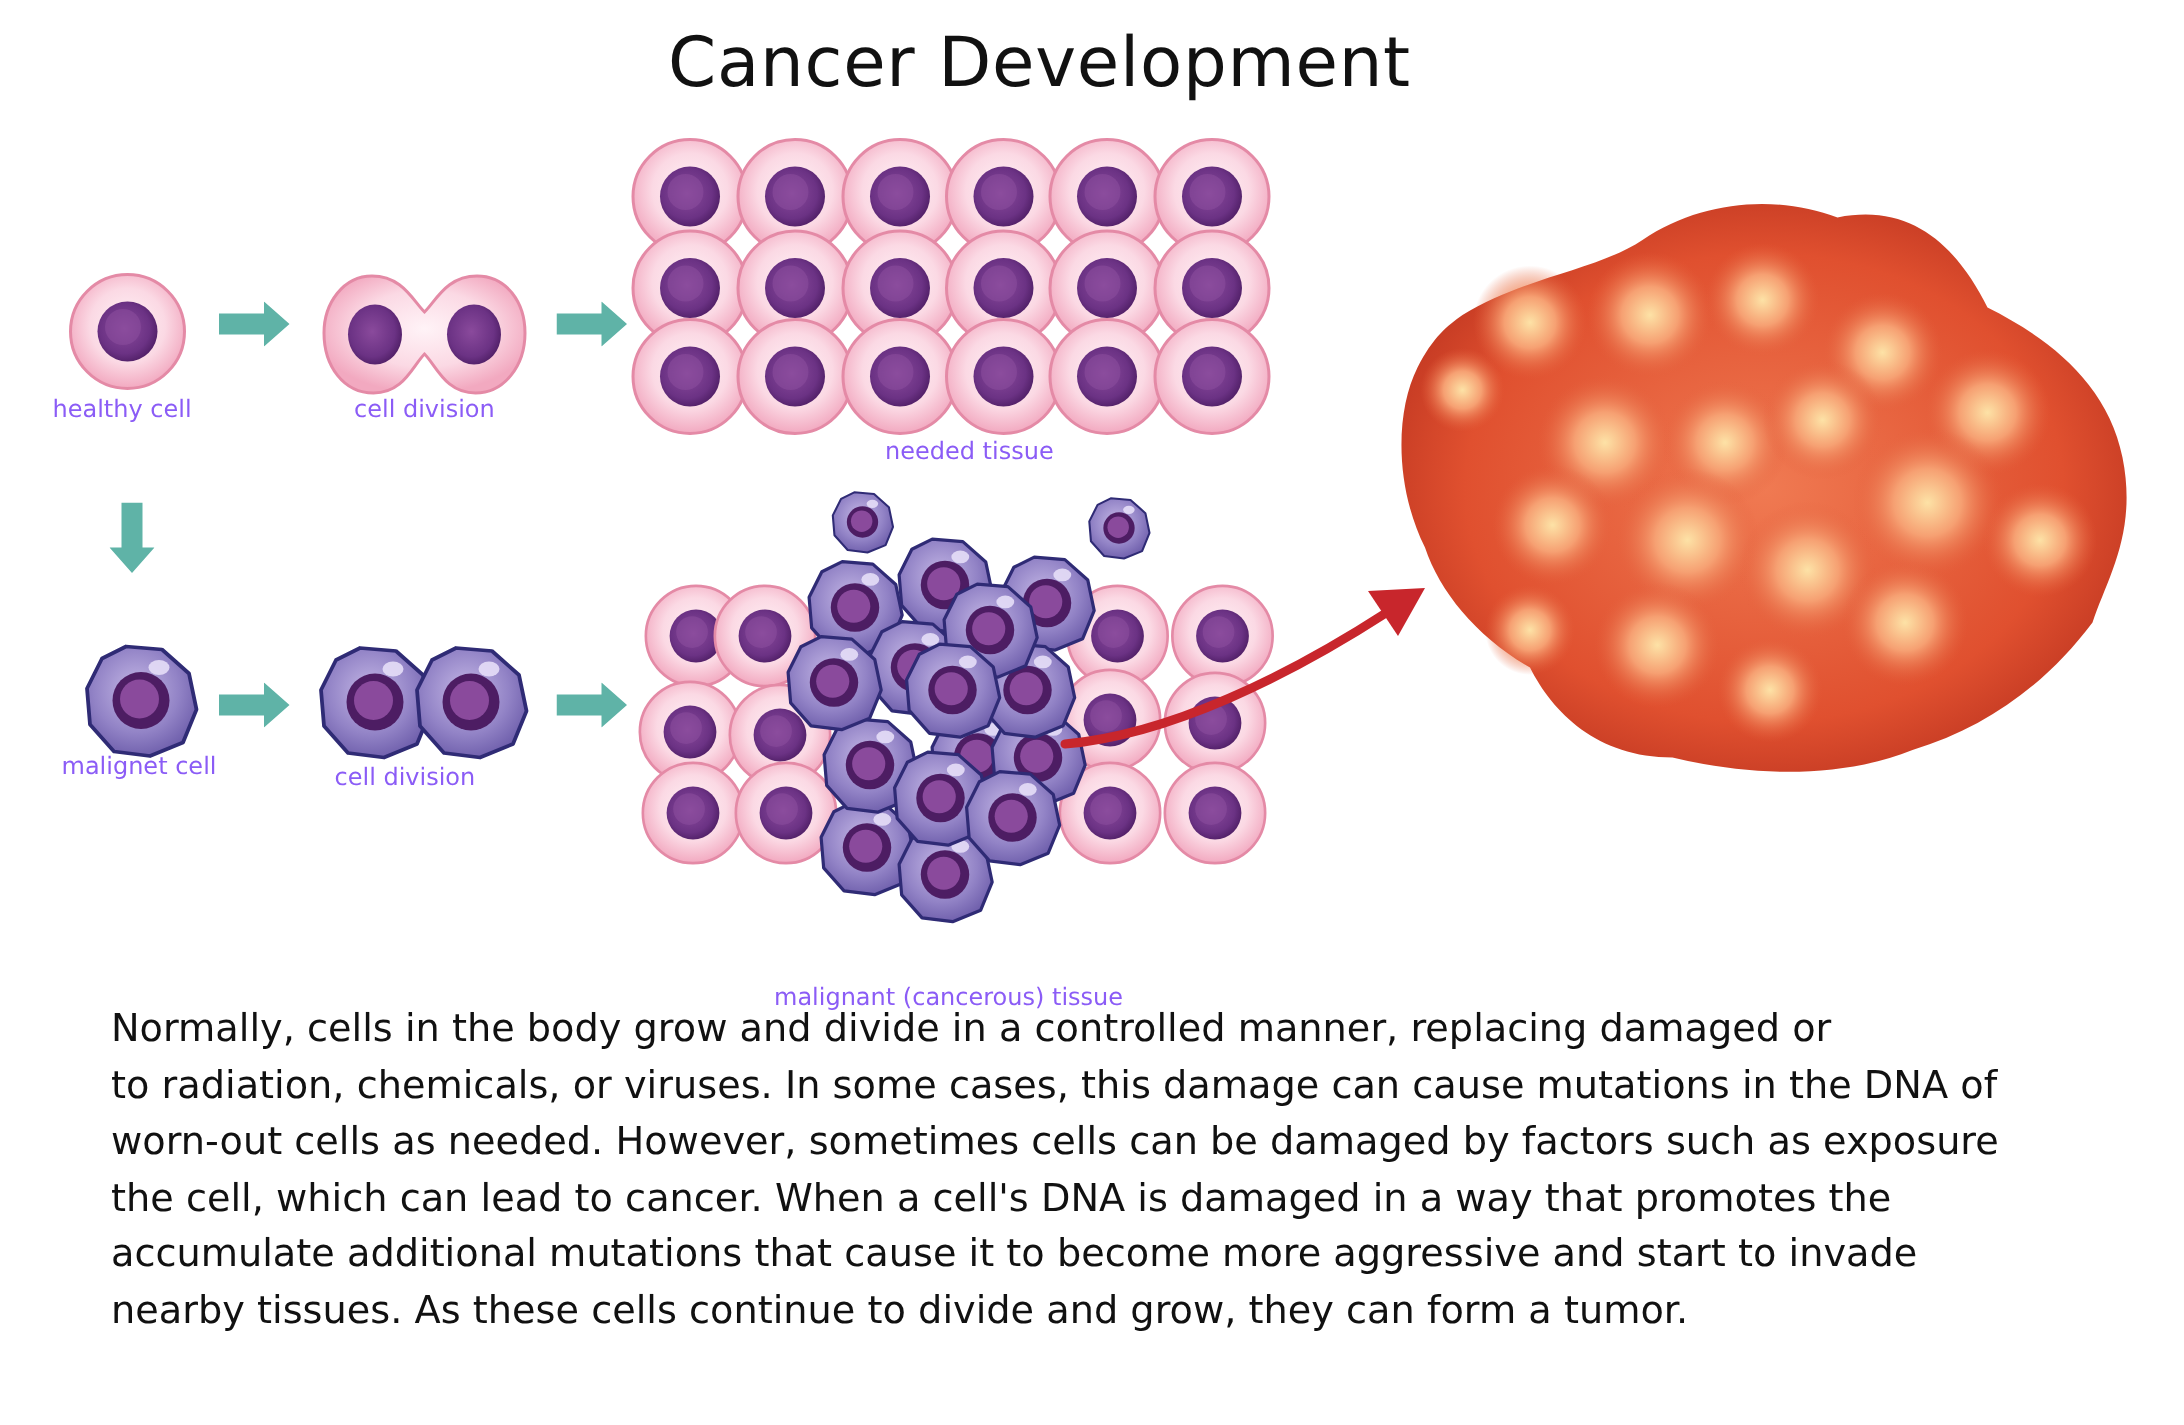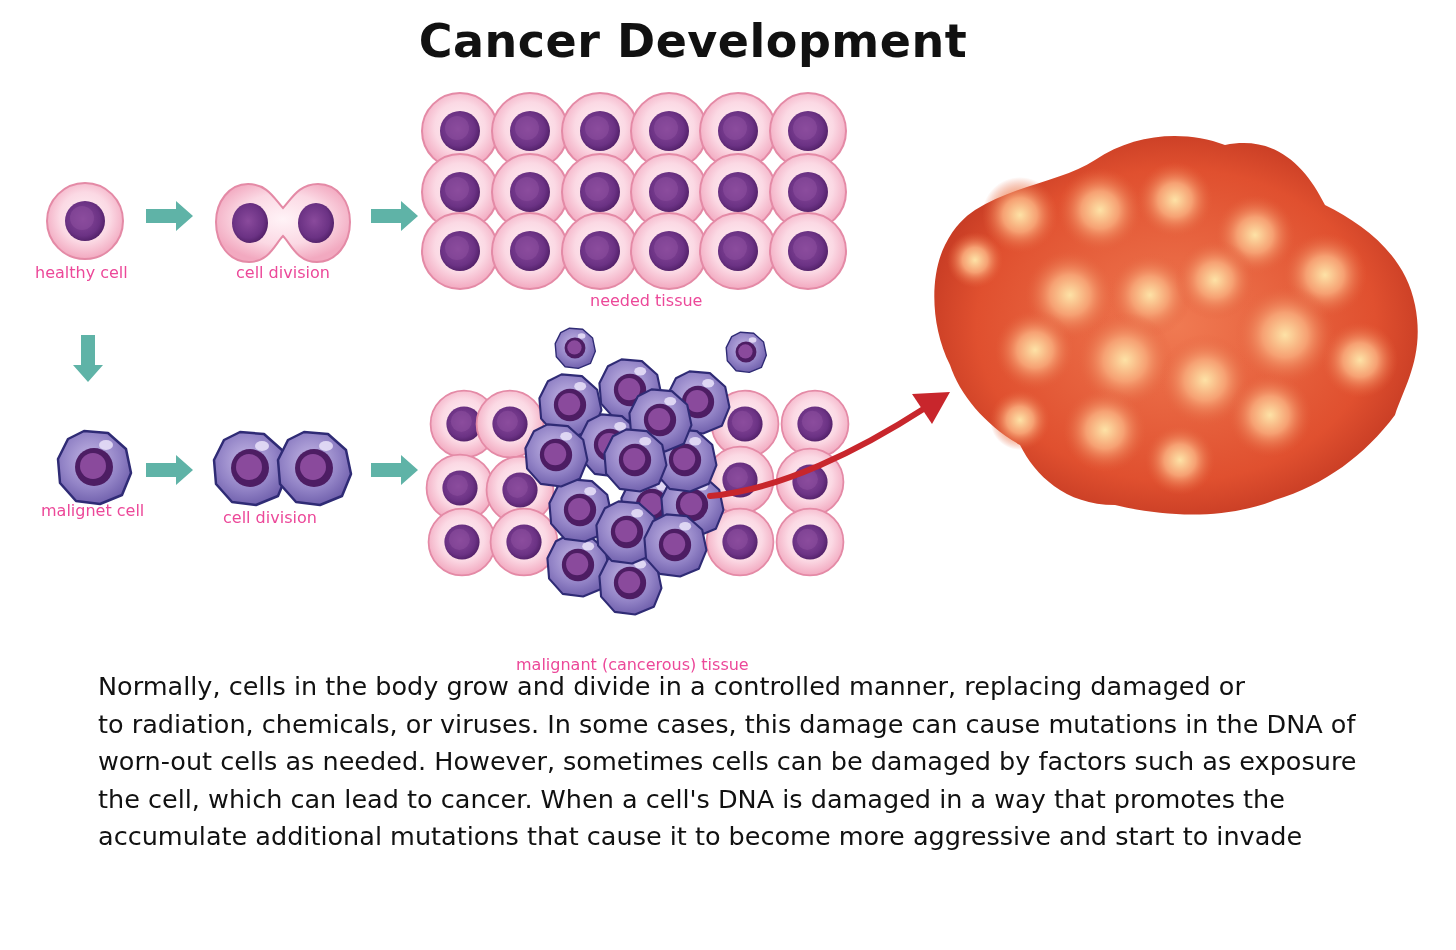--- a/index.html
+++ b/index.html
@@ -1,21 +1,21 @@
 <!DOCTYPE html>
 <html><head>
 <meta charset="utf-8">
 <style>
   html, body { margin:0; padding:0; background:#ffffff; }
   body { width:1456px; height:950px; position:relative; overflow:hidden; font-family:"DejaVu Sans", sans-serif; color:#111; }
-  .title { position:absolute; left:0; width:1386px; top:14px; text-align:center; font-size:46px; font-weight:bold; letter-spacing:0.5px; }
-  .lbl { position:absolute; font-size:16px; color:#ec4899; white-space:nowrap; }
+  .title { position:absolute; left:0; width:1386px; top:14px; text-align:center; font-size:46px; font-weight:normal; letter-spacing:0.5px; }
+  .lbl { position:absolute; font-size:16px; color:#8b5cf6; white-space:nowrap; }
   .arrow { position:absolute; }
   .cellsvg { position:absolute; overflow:visible; }
-  .desc { position:absolute; left:98px; top:668px; width:1290px; font-size:25.5px; line-height:37.5px; color:#111; }
+  .desc { position:absolute; left:74px; top:668px; width:1290px; font-size:25.5px; line-height:37.5px; color:#111; }
   .desc p { margin:0; white-space:nowrap; }
 </style>
 </head>
 <body>
 
 <svg width="0" height="0" style="position:absolute">
   <defs>
     <radialGradient id="hcGrad" cx="50%" cy="45%" r="55%">
       <stop offset="0%" stop-color="#fff3f7"></stop>
       <stop offset="60%" stop-color="#fbd9e4"></stop>
@@ -279,13 +279,14 @@
   <circle cx="50" cy="135" r="28" fill="url(#blob)"></circle>
   <circle cx="95" cy="295" r="30" fill="url(#blob)"></circle>
 </svg>
 
 <div class="desc">
   <p>Normally, cells in the body grow and divide in a controlled manner, replacing damaged or</p>
   <p>to radiation, chemicals, or viruses. In some cases, this damage can cause mutations in the DNA of</p>
   <p>worn-out cells as needed. However, sometimes cells can be damaged by factors such as exposure</p>
   <p>the cell, which can lead to cancer. When a cell's DNA is damaged in a way that promotes the</p>
   <p>accumulate additional mutations that cause it to become more aggressive and start to invade</p>
+  <p>nearby tissues. As these cells continue to divide and grow, they can form a tumor.</p>
 </div>
 
 </body></html>

